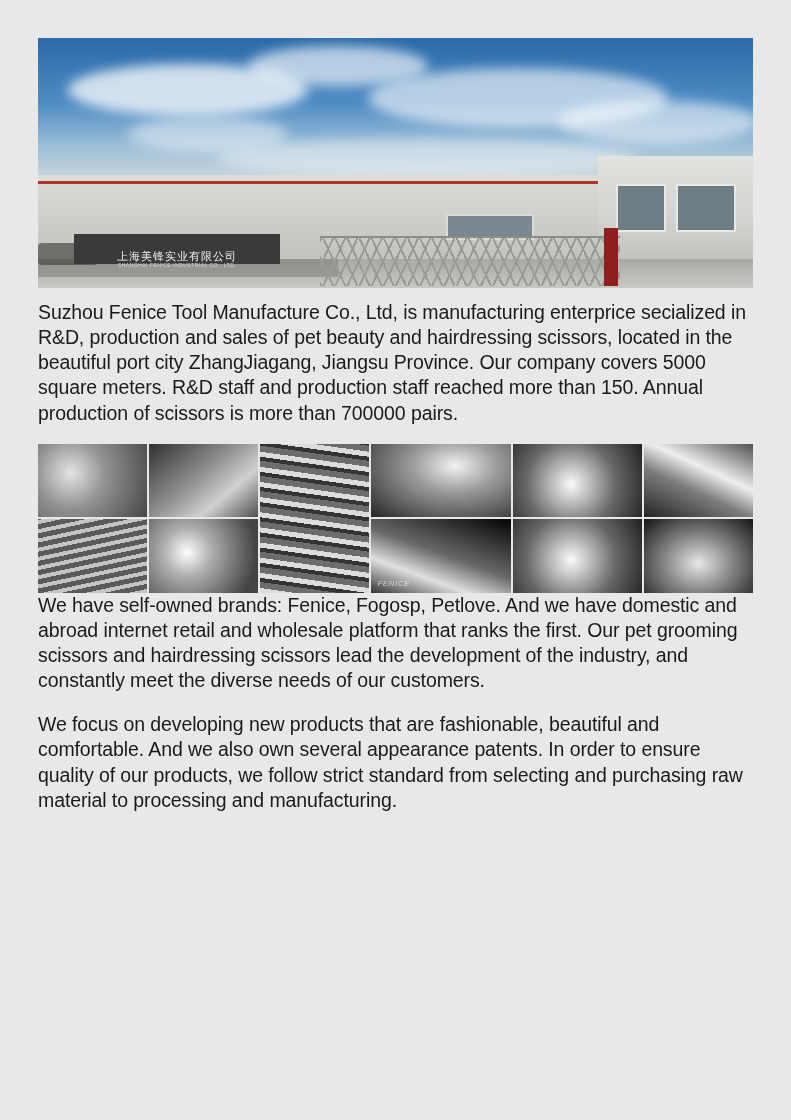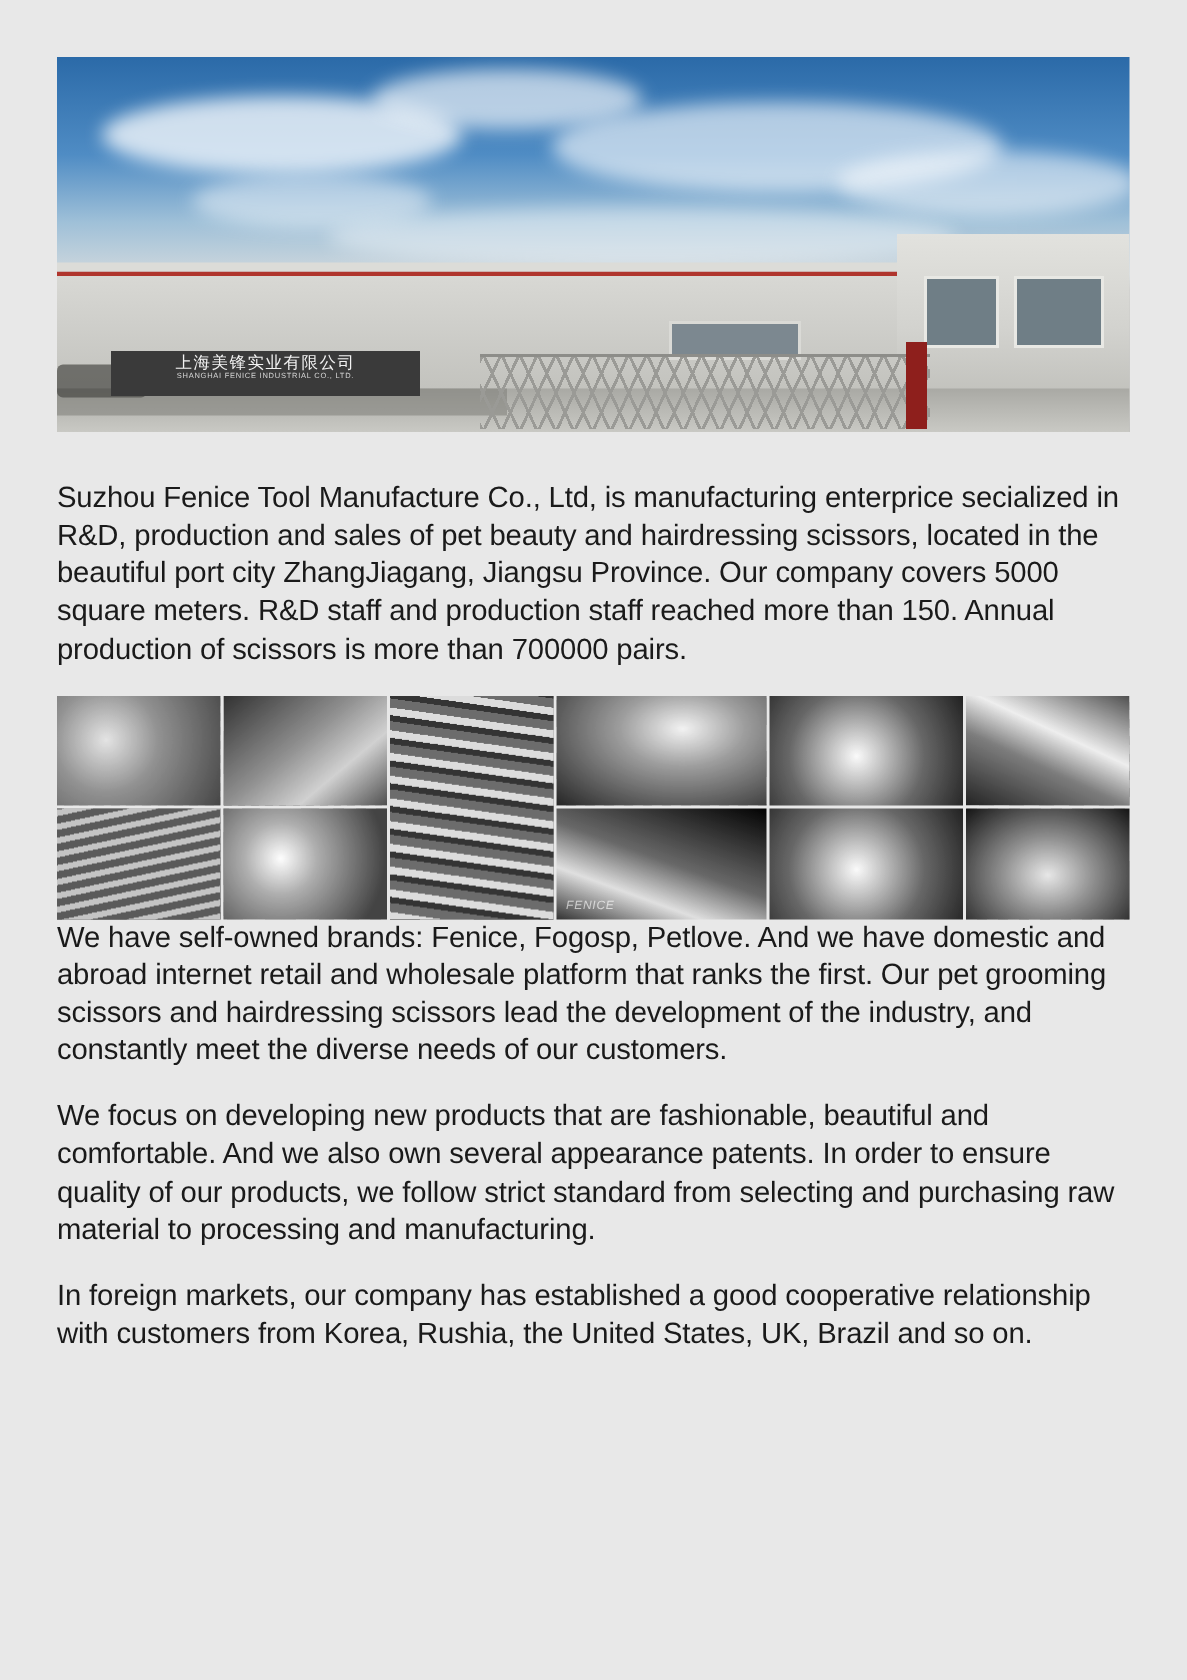--- a/index.html
+++ b/index.html
@@ -86,21 +86,21 @@
   
   .sign {
     position: absolute;
     left: 36px; top: 196px;
     width: 206px; height: 30px;
     background: #3a3a3a;
     color: #f2f2f2;
     font-size: 11px;
     line-height: 1.05;
     text-align: center;
-    padding-top: 3px;
+    padding-top: 17px;
     box-sizing: border-box;
     letter-spacing: 1px;
   }
   .sign .sub { font-size: 5px; letter-spacing: .5px; color:#d8d8d8; }
   
   .gate {
     position: absolute;
     left: 282px; top: 198px;
     width: 300px; height: 48px;
     background: repeating-linear-gradient(115deg, #9a9a96 0px, #9a9a96 2px, rgba(0,0,0,0) 2px, rgba(0,0,0,0) 11px),
@@ -134,21 +134,21 @@
 
   
   .para {
     font-size: 19.5px;
     line-height: 1.29;
     margin: 0;
     color: #1a1a1a;
     letter-spacing: -0.1px;
   }
   .para + .para { margin-top: 19px; }
-  .intro { margin-top: 32px; }
+  .intro { margin-top: 12px; }
 
   
   .grid-strip {
     width: 715px;
     height: 149px;
     margin-top: 18px;
     display: grid;
     grid-template-columns: 1.00fr 1.00fr 1.00fr 1.28fr 1.18fr 1.00fr;
     grid-template-rows: 1fr 1fr;
     gap: 2px;
@@ -245,15 +245,14 @@
     <div class="cell tex-h"></div>
     <div class="cell tex-i">
       <span class="wm">FENICE</span>
     </div>
     <div class="cell tex-e"></div>
     <div class="cell tex-j"></div>
   </div>
 
   <p class="para">We have self-owned brands: Fenice, Fogosp, Petlove. And we have domestic and abroad internet retail and wholesale platform that ranks the first. Our pet grooming scissors and hairdressing scissors lead the development of the industry, and constantly meet the diverse needs of our customers.</p>
   <p class="para">We focus on developing new products that are fashionable, beautiful and comfortable. And we also own several appearance patents. In order to ensure quality of our products, we follow strict standard from selecting and purchasing raw material to processing and manufacturing.</p>
-  <p class="para">In foreign markets, our company has established a good cooperative relationship with customers from Korea, Rushia, the United States, UK, Brazil and so on.</p>
 
 </div>
 
 </body></html>

